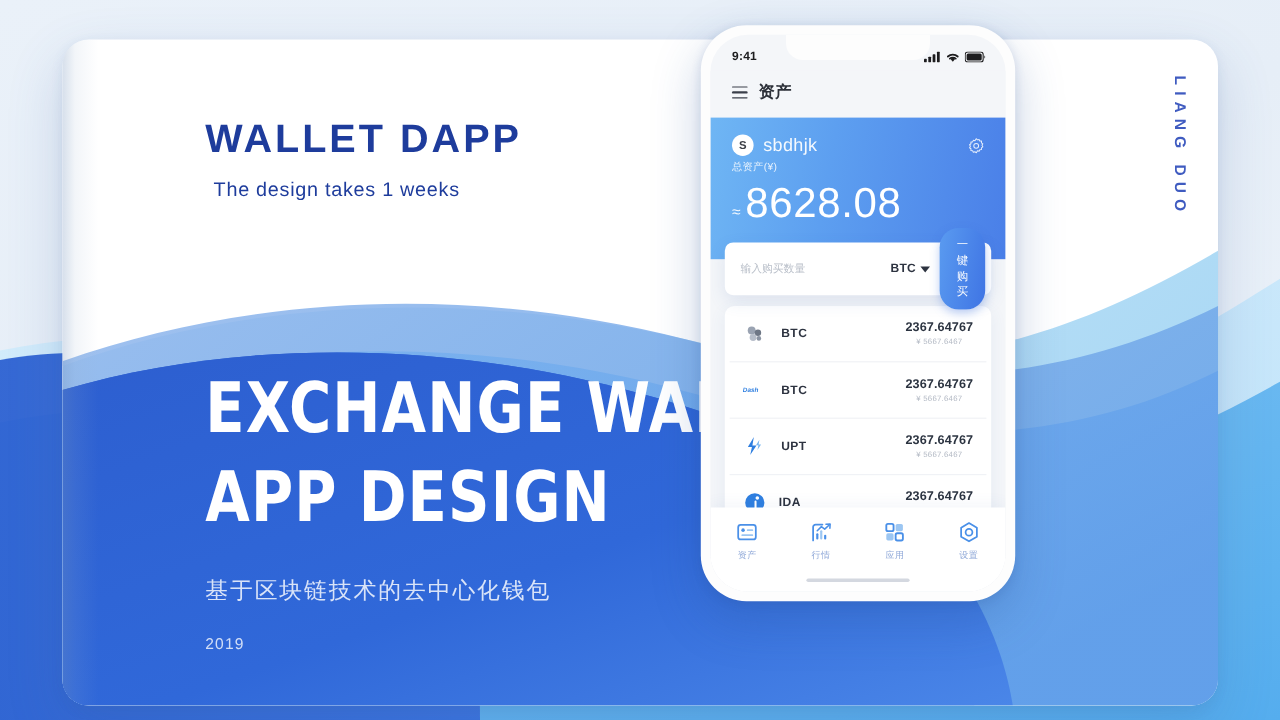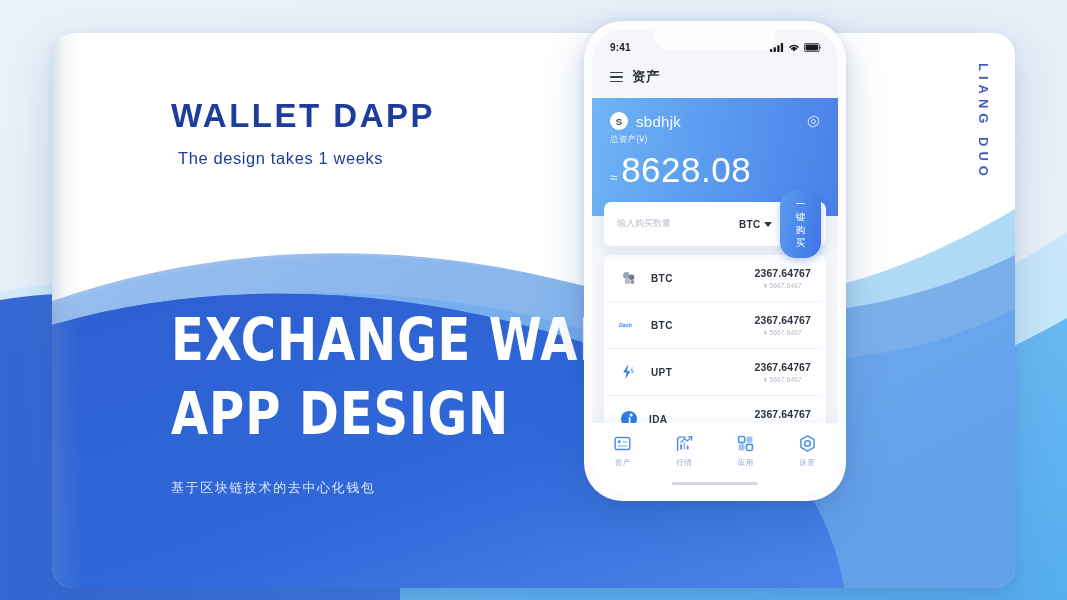--- a/index.html
+++ b/index.html
@@ -44,21 +44,21 @@
 
   .hero-block { position: absolute; left: 119px; top: 270px; z-index: 3; }
   .hero-line {
     font-family: "DejaVu Sans Condensed", "Liberation Sans Narrow", "Liberation Sans", sans-serif;
     font-size: 58px; font-weight: 700; color: #ffffff;
     letter-spacing: 1px; line-height: 1.28;
     transform: scaleX(.92); transform-origin: left center;
     white-space: nowrap;
   }
   .hero-cn {
-    margin-top: 28px; font-size: 13px; letter-spacing: 1.6px;
+    margin-top: 28px; font-size: 19px; letter-spacing: 1.6px;
     color: rgba(255,255,255,.82); white-space: nowrap;
   }
   .hero-year {
     margin-top: 24px; font-size: 13px; letter-spacing: 1px;
     color: rgba(255,255,255,.78);
   }
 
   
   .vbrand {
     position: absolute; right: 24px; top: 30px; z-index: 5;
@@ -125,21 +125,21 @@
   
   .buybar {
     position: relative; margin: -14px 12px 0 12px; z-index: 3;
     background: #fff; border-radius: 7px;
     box-shadow: 0 5px 14px rgba(60,100,170,.13);
     height: 44px; display: flex; align-items: center;
     padding: 0 5px 0 13px; gap: 8px;
   }
   .buy-input {
     flex: 1; border: 0; outline: 0; background: transparent;
-    font-size: 9px; color: #333; font-family: Liberation Mono, monospace;
+    font-size: 9px; color: #333; font-family: Liberation Sans, sans-serif;
   }
   .buy-input::placeholder { color: #b9bfc9; }
   .buy-sel {
     display: flex; align-items: center; gap: 4px;
     font-size: 10px; font-weight: 700; color: #2d3340; letter-spacing: .3px;
   }
   .caret { width: 0; height: 0; border-left: 4px solid transparent; border-right: 4px solid transparent; border-top: 5px solid #2d3340; }
   .buy-btn {
     background: linear-gradient(100deg,#5a9bf0,#3f74e4);
     color: #fff; font-size: 9.5px; letter-spacing: .5px;
@@ -241,20 +241,21 @@
 
     <div class="brand-block">
       <div class="brand-title">WALLET DAPP</div>
       <div class="brand-sub">The design takes 1 weeks</div>
     </div>
 
     <div class="hero-block">
       <div class="hero-line">EXCHANGE WALLET</div>
       <div class="hero-line">APP DESIGN</div>
       <div class="hero-cn">基于区块链技术的去中心化钱包</div>
+      <div class="hero-year">2019</div>
     </div>
 
     <div class="vbrand">LIANG DUO</div>
   </div>
 
   <div id="phone">
     <div class="screen">
 
       <div class="notch"></div>
 

